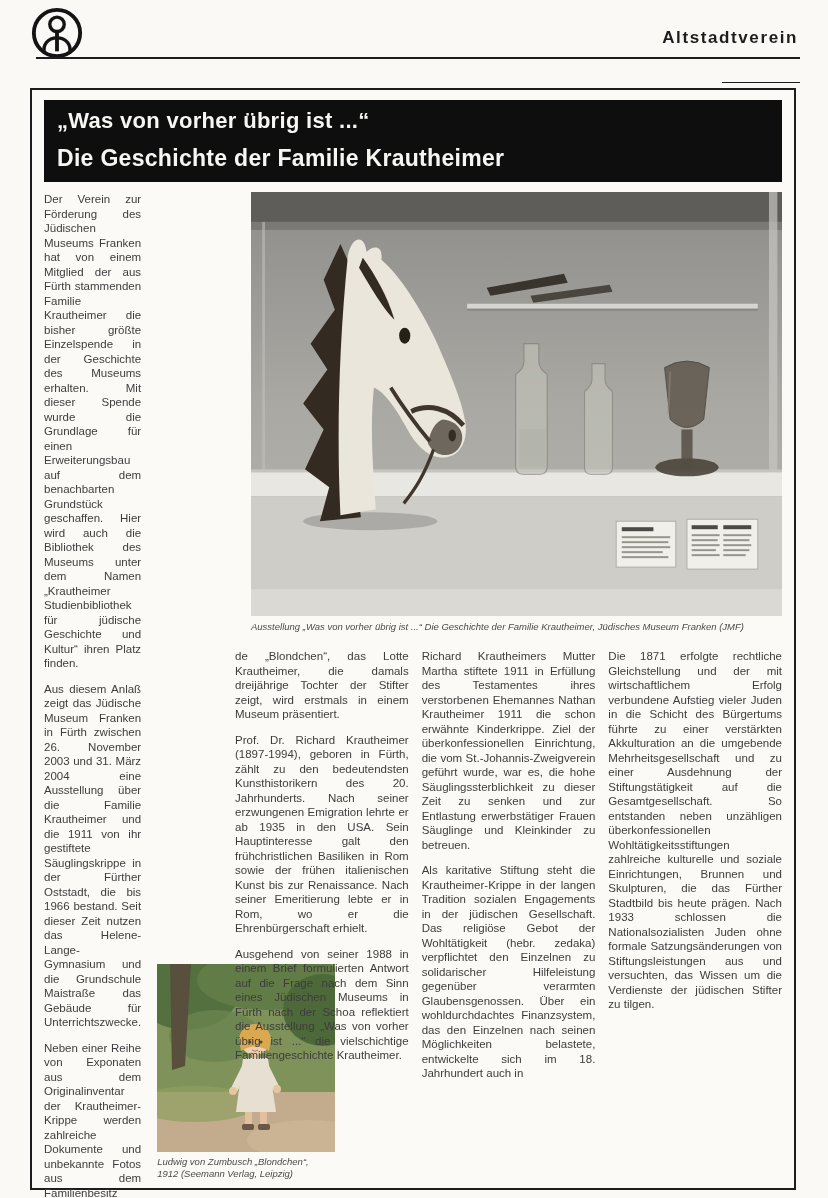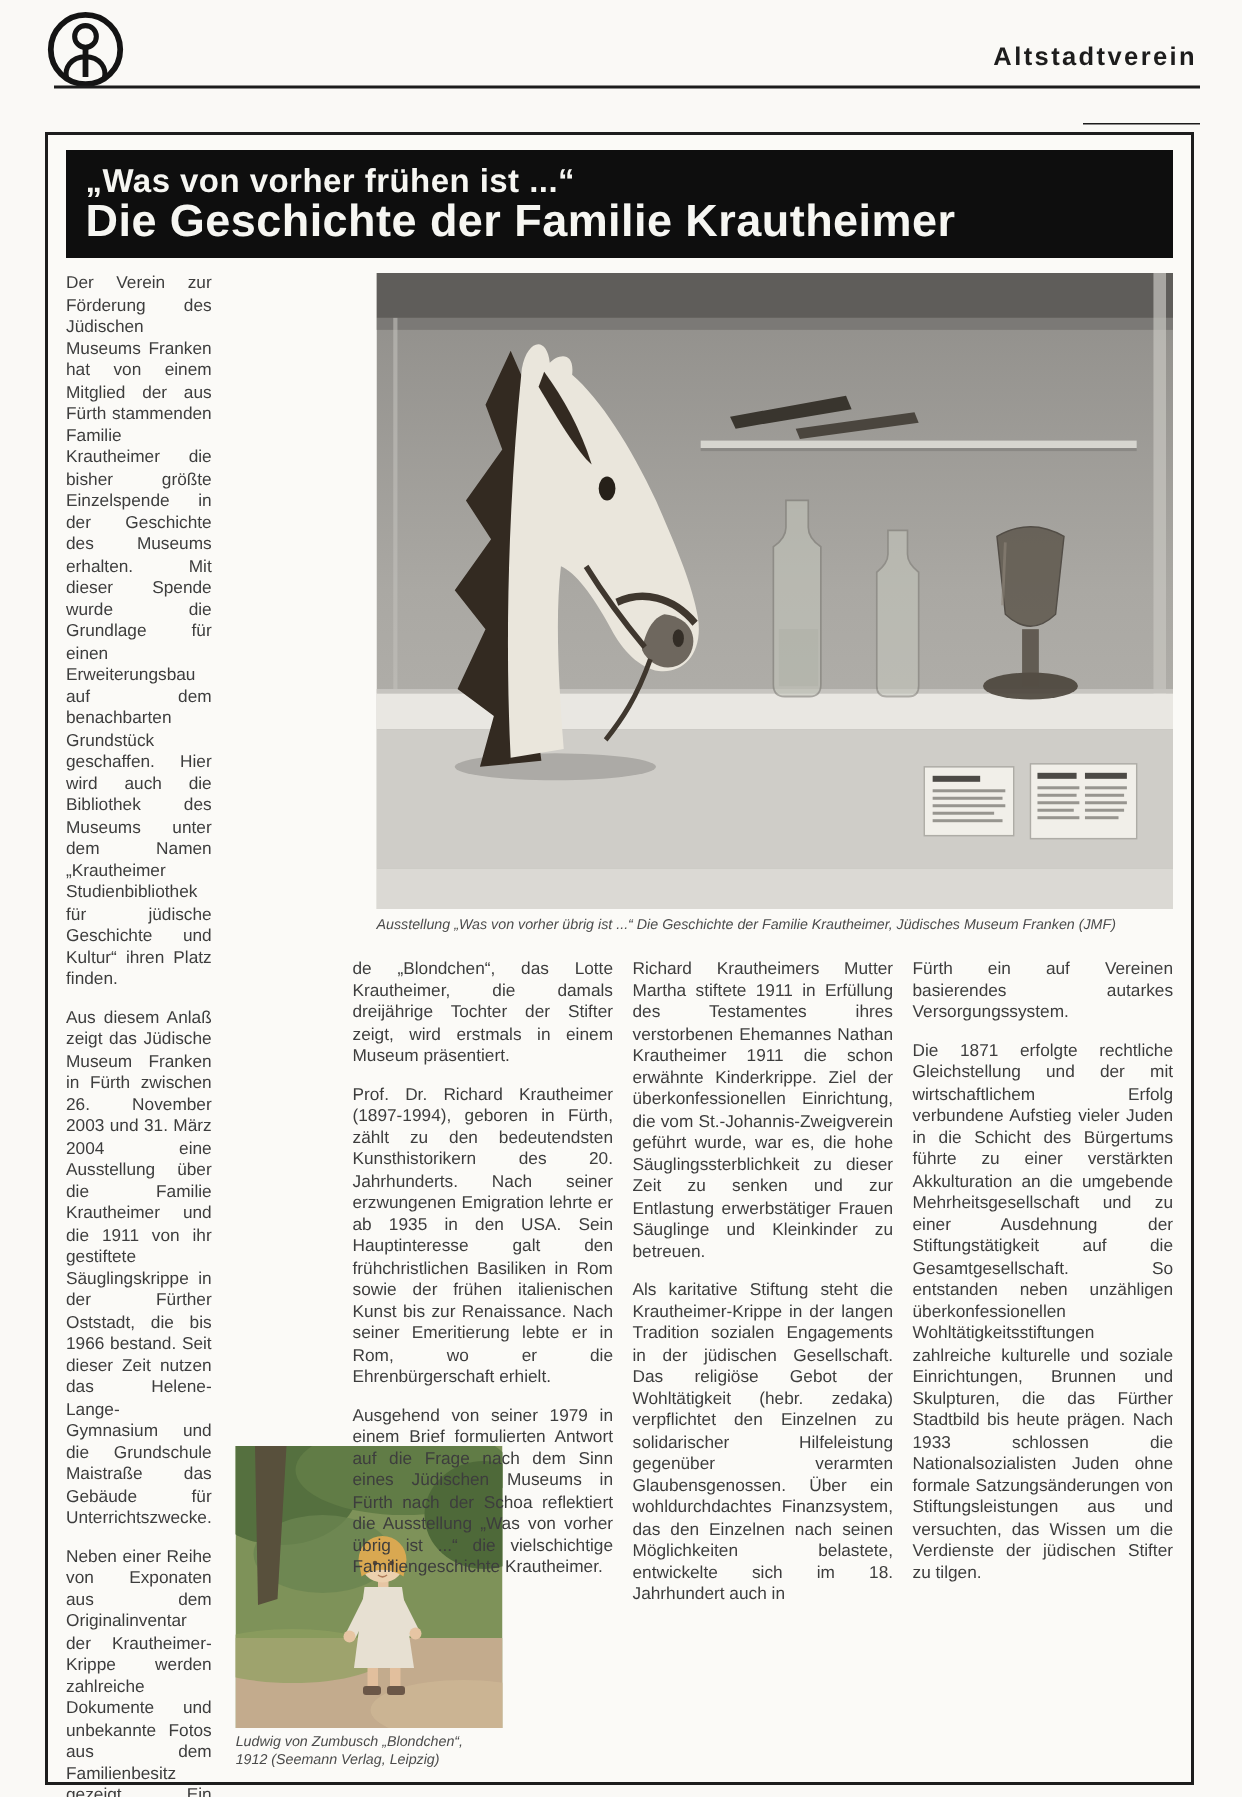--- a/index.html
+++ b/index.html
@@ -32,21 +32,21 @@
     display:flex; flex-direction:column;
     background:#fbfaf7;
   }
   .titlebar {
     background:#0e0e0e; color:#f6f6f2;
     padding:7px 13px 10px;
     margin-bottom:10px;
     flex:none;
   }
   .titlebar .t1 { font-size:22px; font-weight:bold; line-height:27px; letter-spacing:.3px; }
-  .titlebar .t2 { font-size:30px; font-weight:bold; line-height:28px; letter-spacing:.3px; }
+  .titlebar .t2 { font-size:23px; font-weight:bold; line-height:28px; letter-spacing:.3px;margin-top:10px; }
 
   .content { display:flex; gap:13px; flex:1; min-height:0; }
 
   .body-text p {
     margin:0 0 11px 0;
     font-size:11.5px; line-height:14.5px;
     text-align:justify;
     color:#3d3d3d;
     hyphens:auto; -webkit-hyphens:auto;
   }
@@ -85,21 +85,21 @@
     </svg>
   </div>
   <div class="org">Altstadtverein</div>
   <div class="rule"></div>
   <div class="city">Fürth</div>
   <div class="city-rule"></div>
 
   <div class="frame">
 
     <div class="titlebar">
-      <div class="t1">„Was von vorher frühen ist ...“</div>
+      <div class="t1">„Was von vorher übrig ist ...“</div>
       <div class="t2">Die Geschichte der Familie Krautheimer</div>
     </div>
 
     <div class="content">
 
       <div class="col1">
         <div class="body-text">
             <p>Der Verein zur Förderung des Jüdischen Museums Franken hat von einem Mitglied der aus Fürth stammenden Familie Krautheimer die bisher größte Einzelspende in der Geschichte des Museums erhalten. Mit dieser Spende wurde die Grundlage für einen Erweiterungsbau auf dem benachbarten Grundstück geschaffen. Hier wird auch die Bibliothek des Museums unter dem Namen „Krautheimer Studienbibliothek für jüdische Geschichte und Kultur“ ihren Platz finden.</p>
             <p>Aus diesem Anlaß zeigt das Jüdische Museum Franken in Fürth zwischen 26. November 2003 und 31. März 2004 eine Ausstellung über die Familie Krautheimer und die 1911 von ihr gestiftete Säuglingskrippe in der Fürther Oststadt, die bis 1966 bestand. Seit dieser Zeit nutzen das Helene-Lange-Gymnasium und die Grundschule Maistraße das Gebäude für Unterrichtszwecke.</p>
             <p>Neben einer Reihe von Exponaten aus dem Originalinventar der Krautheimer-Krippe werden zahlreiche Dokumente und unbekannte Fotos aus dem Familienbesitz gezeigt. Ein besonderer Blickfang der Ausstellung ist ein nahezu unbekanntes Bild des Münchner Malers Ludwig von Zumbusch (1861-1927). Das 1912 entstandene Gemäl-</p>
@@ -212,28 +212,27 @@
               <rect x="507" y="363" width="24" height="2" fill="#97958f"></rect>
             </g>
           </svg>
           <figcaption>Ausstellung „Was von vorher übrig ist ...“ Die Geschichte der Familie Krautheimer, Jüdisches Museum Franken (JMF)</figcaption>
         </figure>
 
         <div class="cols3">
           <div class="col body-text">
               <p>de „Blondchen“, das Lotte Krautheimer, die damals dreijährige Tochter der Stifter zeigt, wird erstmals in einem Museum präsentiert.</p>
               <p>Prof. Dr. Richard Krautheimer (1897-1994), geboren in Fürth, zählt zu den bedeutendsten Kunsthistorikern des 20. Jahrhunderts. Nach seiner erzwungenen Emigration lehrte er ab 1935 in den USA. Sein Hauptinteresse galt den frühchristlichen Basiliken in Rom sowie der frühen italienischen Kunst bis zur Renaissance. Nach seiner Emeritierung lebte er in Rom, wo er die Ehrenbürgerschaft erhielt.</p>
-              <p>Ausgehend von seiner 1979 in einem Brief formulierten Antwort auf die Frage nach dem Sinn eines Jüdischen Museums in Fürth nach der Schoa reflektiert die Ausstellung „Was von vorher übrig ist ...“ die vielschichtige Familiengeschichte Krautheimer.</p>
+              <p>Ausgehend von seiner 1988 in einem Brief formulierten Antwort auf die Frage nach dem Sinn eines Jüdischen Museums in Fürth nach der Schoa reflektiert die Ausstellung „Was von vorher übrig ist ...“ die vielschichtige Familiengeschichte Krautheimer.</p>
             </div>
           <div class="col body-text">
               <p>Richard Krautheimers Mutter Martha stiftete 1911 in Erfüllung des Testamentes ihres verstorbenen Ehemannes Nathan Krautheimer 1911 die schon erwähnte Kinderkrippe. Ziel der überkonfessionellen Einrichtung, die vom St.-Johannis-Zweigverein geführt wurde, war es, die hohe Säuglingssterblichkeit zu dieser Zeit zu senken und zur Entlastung erwerbstätiger Frauen Säuglinge und Kleinkinder zu betreuen.</p>
               <p>Als karitative Stiftung steht die Krautheimer-Krippe in der langen Tradition sozialen Engagements in der jüdischen Gesellschaft. Das religiöse Gebot der Wohltätigkeit (hebr. zedaka) verpflichtet den Einzelnen zu solidarischer Hilfeleistung gegenüber verarmten Glaubensgenossen. Über ein wohldurchdachtes Finanzsystem, das den Einzelnen nach seinen Möglichkeiten belastete, entwickelte sich im 18. Jahrhundert auch in</p>
             </div>
           <div class="col body-text">
-              <p>Fürth ein auf Vereinen basierendes autarkes Versorgungssystem.</p>
               <p>Die 1871 erfolgte rechtliche Gleichstellung und der mit wirtschaftlichem Erfolg verbundene Aufstieg vieler Juden in die Schicht des Bürgertums führte zu einer verstärkten Akkulturation an die umgebende Mehrheitsgesellschaft und zu einer Ausdehnung der Stiftungstätigkeit auf die Gesamtgesellschaft. So entstanden neben unzähligen überkonfessionellen Wohltätigkeitsstiftungen zahlreiche kulturelle und soziale Einrichtungen, Brunnen und Skulpturen, die das Fürther Stadtbild bis heute prägen. Nach 1933 schlossen die Nationalsozialisten Juden ohne formale Satzungsänderungen von Stiftungsleistungen aus und versuchten, das Wissen um die Verdienste der jüdischen Stifter zu tilgen.</p>
             </div>
         </div>
 
       </div>
     </div>
   </div>
 </div>
 
 </body></html>

